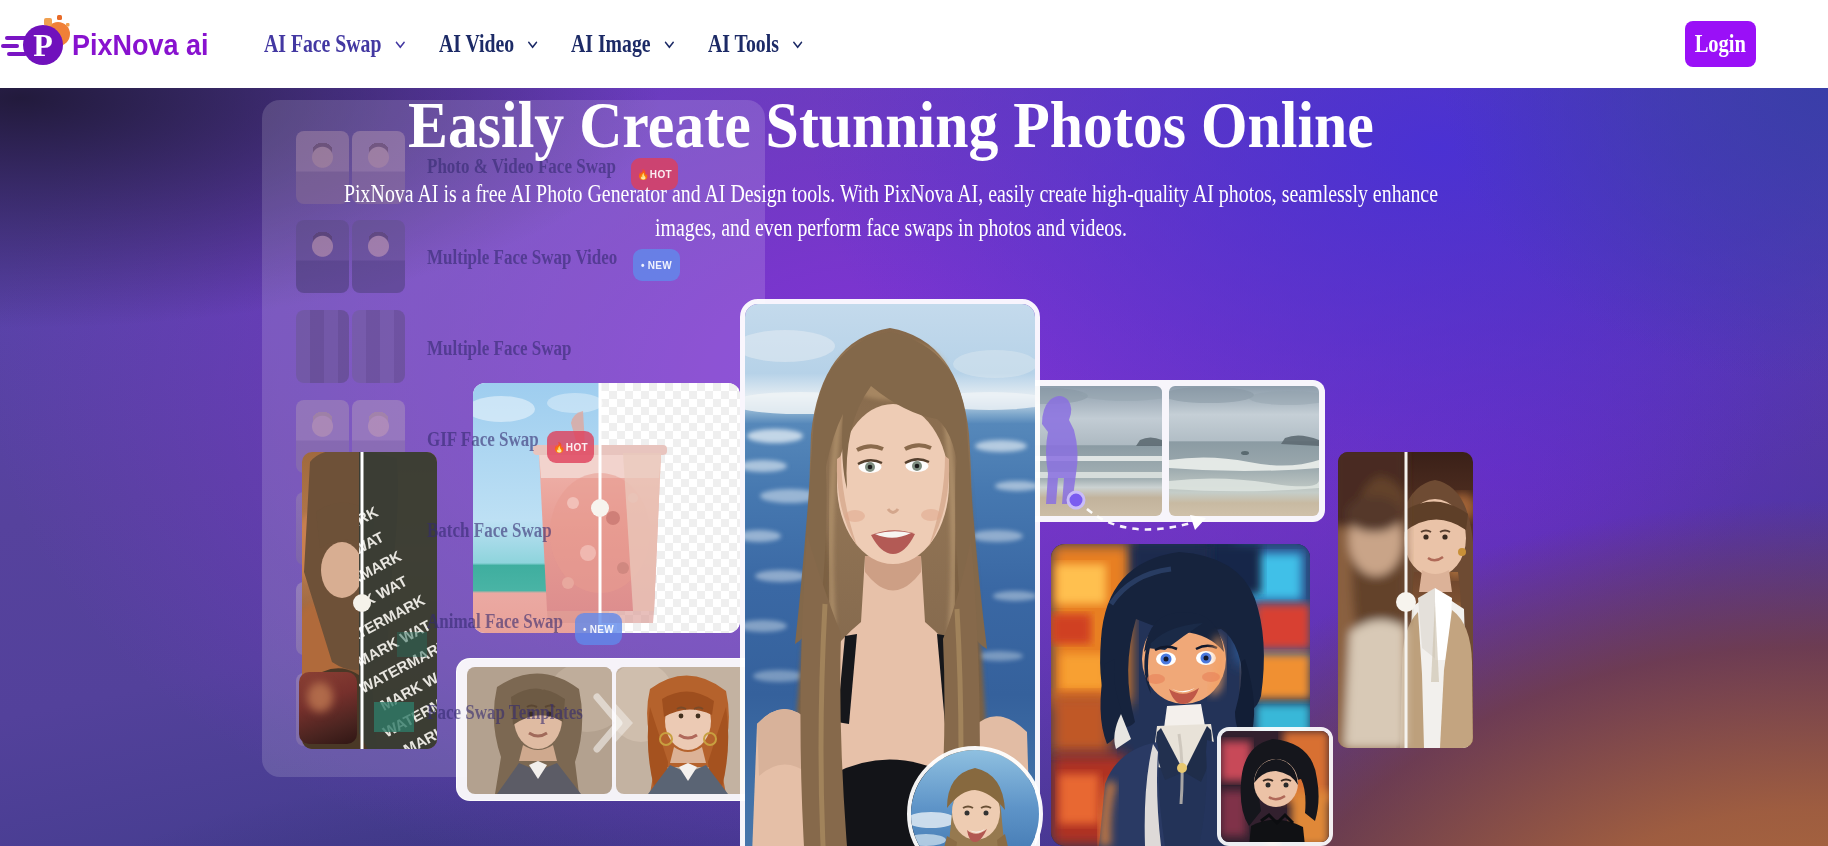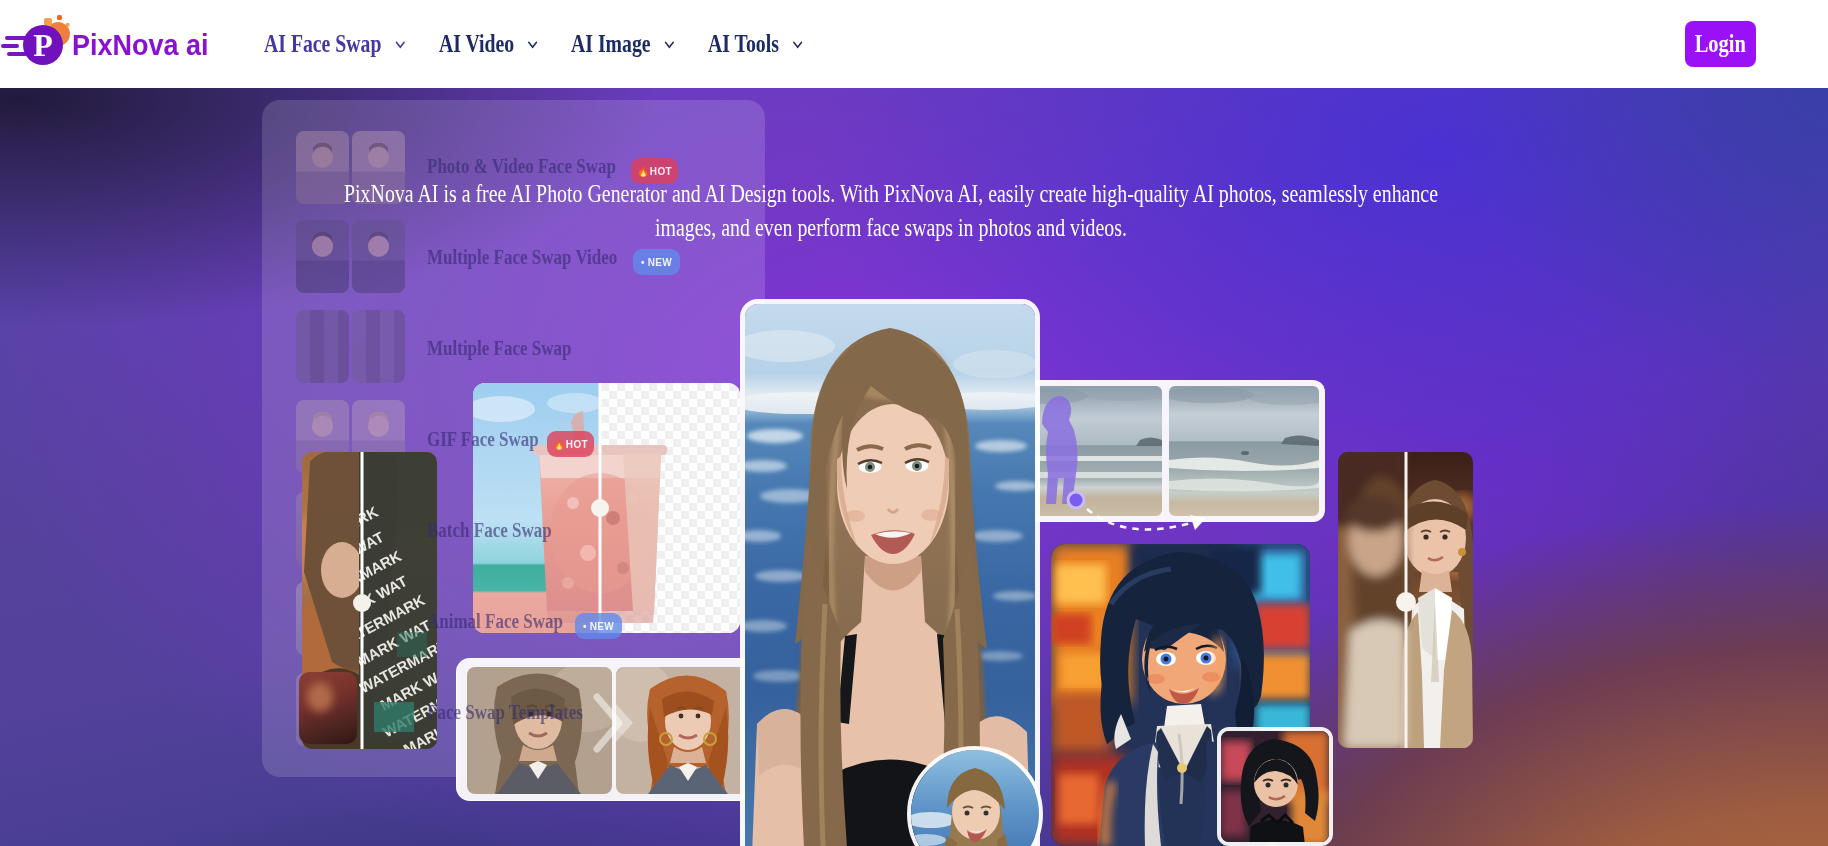--- a/index.html
+++ b/index.html
@@ -25,21 +25,21 @@
  radial-gradient(900px 420px at 500px 950px, rgba(38,34,98,0.6) 0%, rgba(38,34,98,0) 62%),
  radial-gradient(950px 650px at 1500px 380px, rgba(100,40,200,0.75) 0%, rgba(100,40,200,0) 65%),
  linear-gradient(168deg, #5d43b5 0%, #56429d 38%, #53419b 55%, #463d90 72%, #3b3584 100%);
 }
 .hero div, .hero svg { position:absolute; }
 
 
 .panel { left:262px; top:12px; width:503px; height:677px; background:rgba(255,255,255,0.15); border-radius:18px; z-index:1; }
 .thumb { width:53px; height:73px; border-radius:8px; opacity:0.5; z-index:2; }
 .mlabel { font-weight:bold; font-size:20px; line-height:26px; color:rgba(52,42,112,0.60); white-space:nowrap; transform:scaleX(0.85); transform-origin:left center; z-index:22; }
-.badge { height:26px; border-radius:9px; font-family:"Liberation Sans",sans-serif; font-size:10px; font-weight:bold; color:rgba(255,255,255,0.9); display:flex; align-items:center; justify-content:center; z-index:22; letter-spacing:0.3px; }
+.badge { height:32px; border-radius:9px; font-family:"Liberation Sans",sans-serif; font-size:10px; font-weight:bold; color:rgba(255,255,255,0.9); display:flex; align-items:center; justify-content:center; z-index:22; letter-spacing:0.3px; }
 .hot { background:rgba(222,62,90,0.8); width:47px; }
 .new { background:rgba(96,138,235,0.8); width:47px; }
 
 
 .h1 { left:0; top:0px; width:1782px; text-align:center; font-size:65px; font-weight:bold; color:#fff; z-index:30; }
 .h1 span { display:inline-block; transform:scaleX(0.92); transform-origin:center; white-space:nowrap; }
 .sub { left:0; top:89px; width:1782px; text-align:center; font-size:25px; color:#fff; line-height:34px; z-index:30; transform:scaleX(0.795); transform-origin:50% 50%; }
 </style>
 </head>
 <body>
@@ -557,14 +557,15 @@
   <div class="mlabel" style="left:427px;top:156px">Multiple Face Swap Video</div>
   <div class="badge new" style="left:633px;top:161px">• NEW</div>
   <div class="mlabel" style="left:427px;top:247px">Multiple Face Swap</div>
   <div class="mlabel" style="left:427px;top:338px">GIF Face Swap</div>
   <div class="badge hot" style="left:547px;top:343px">🔥HOT</div>
   <div class="mlabel" style="left:427px;top:429px">Batch Face Swap</div>
   <div class="mlabel" style="left:427px;top:520px">Animal Face Swap</div>
   <div class="badge new" style="left:575px;top:525px">• NEW</div>
   <div class="mlabel" style="left:427px;top:611px">Face Swap Templates</div>
 
+  <div class="h1"><span>Easily Create Stunning Photos Online</span></div>
   <div class="sub">PixNova AI is a free AI Photo Generator and AI Design tools. With PixNova AI, easily create high-quality AI photos, seamlessly enhance<br>images, and even perform face swaps in photos and videos.</div>
 </div>
 
 </body></html>

